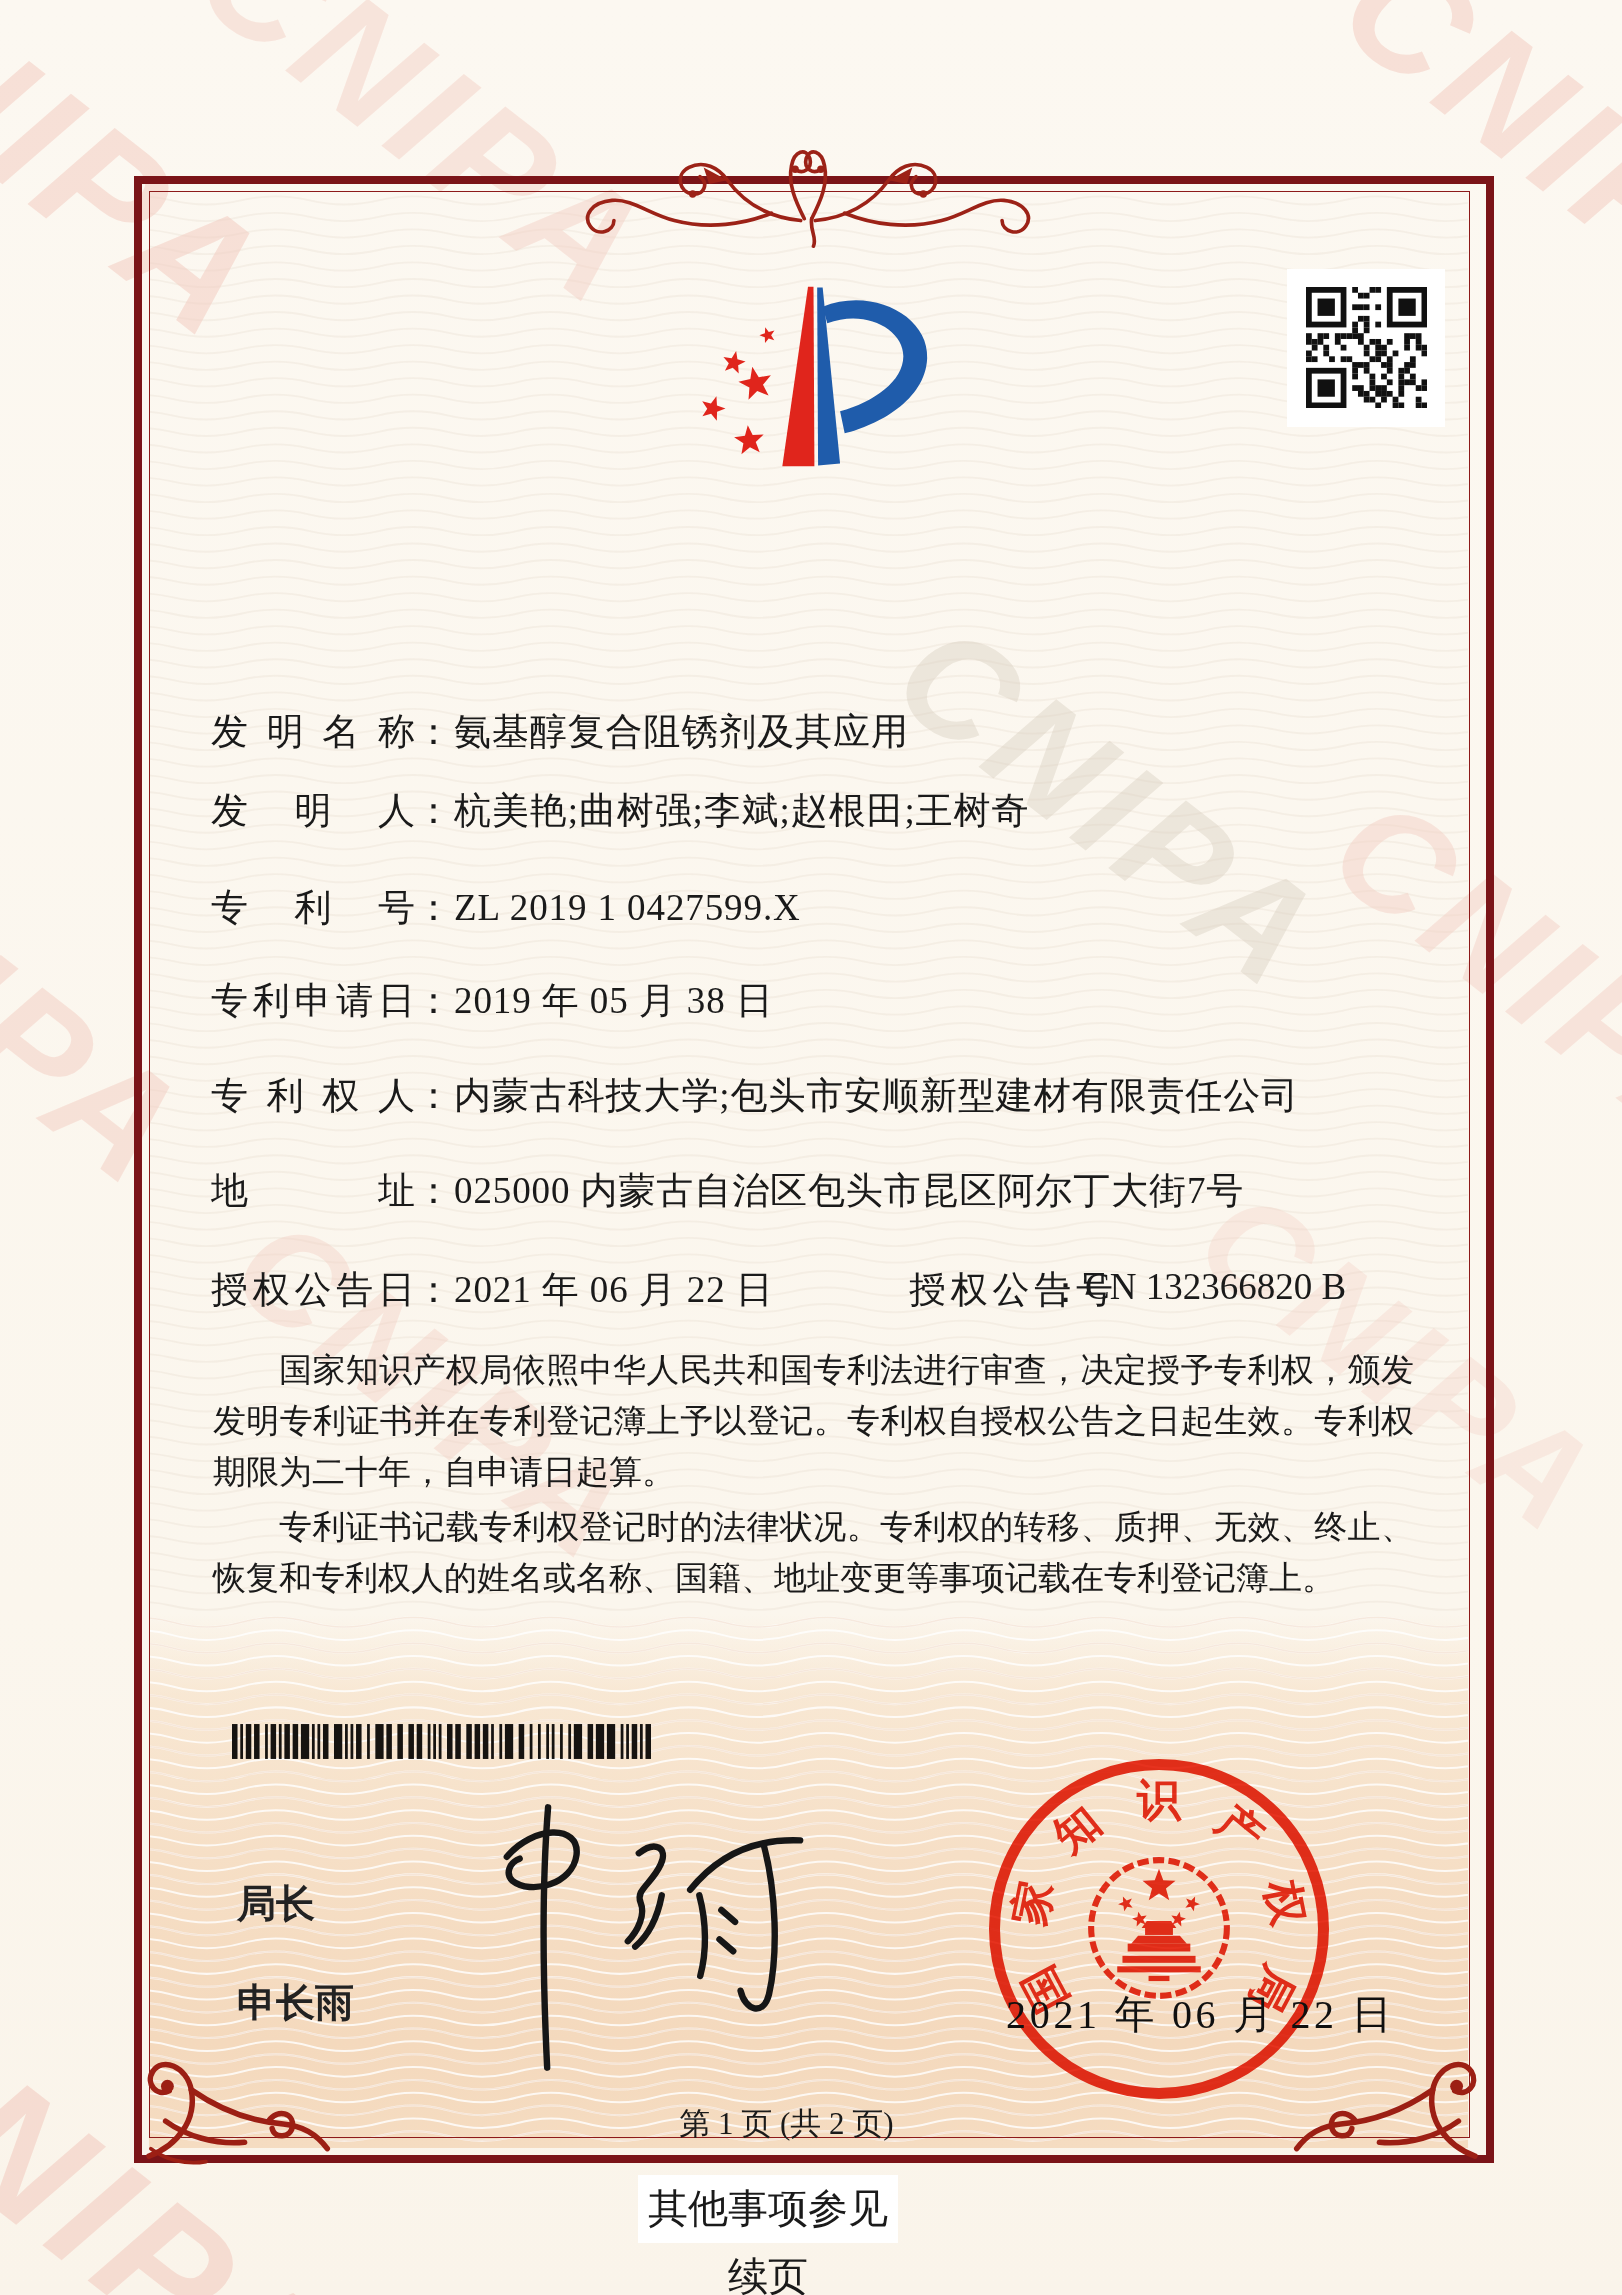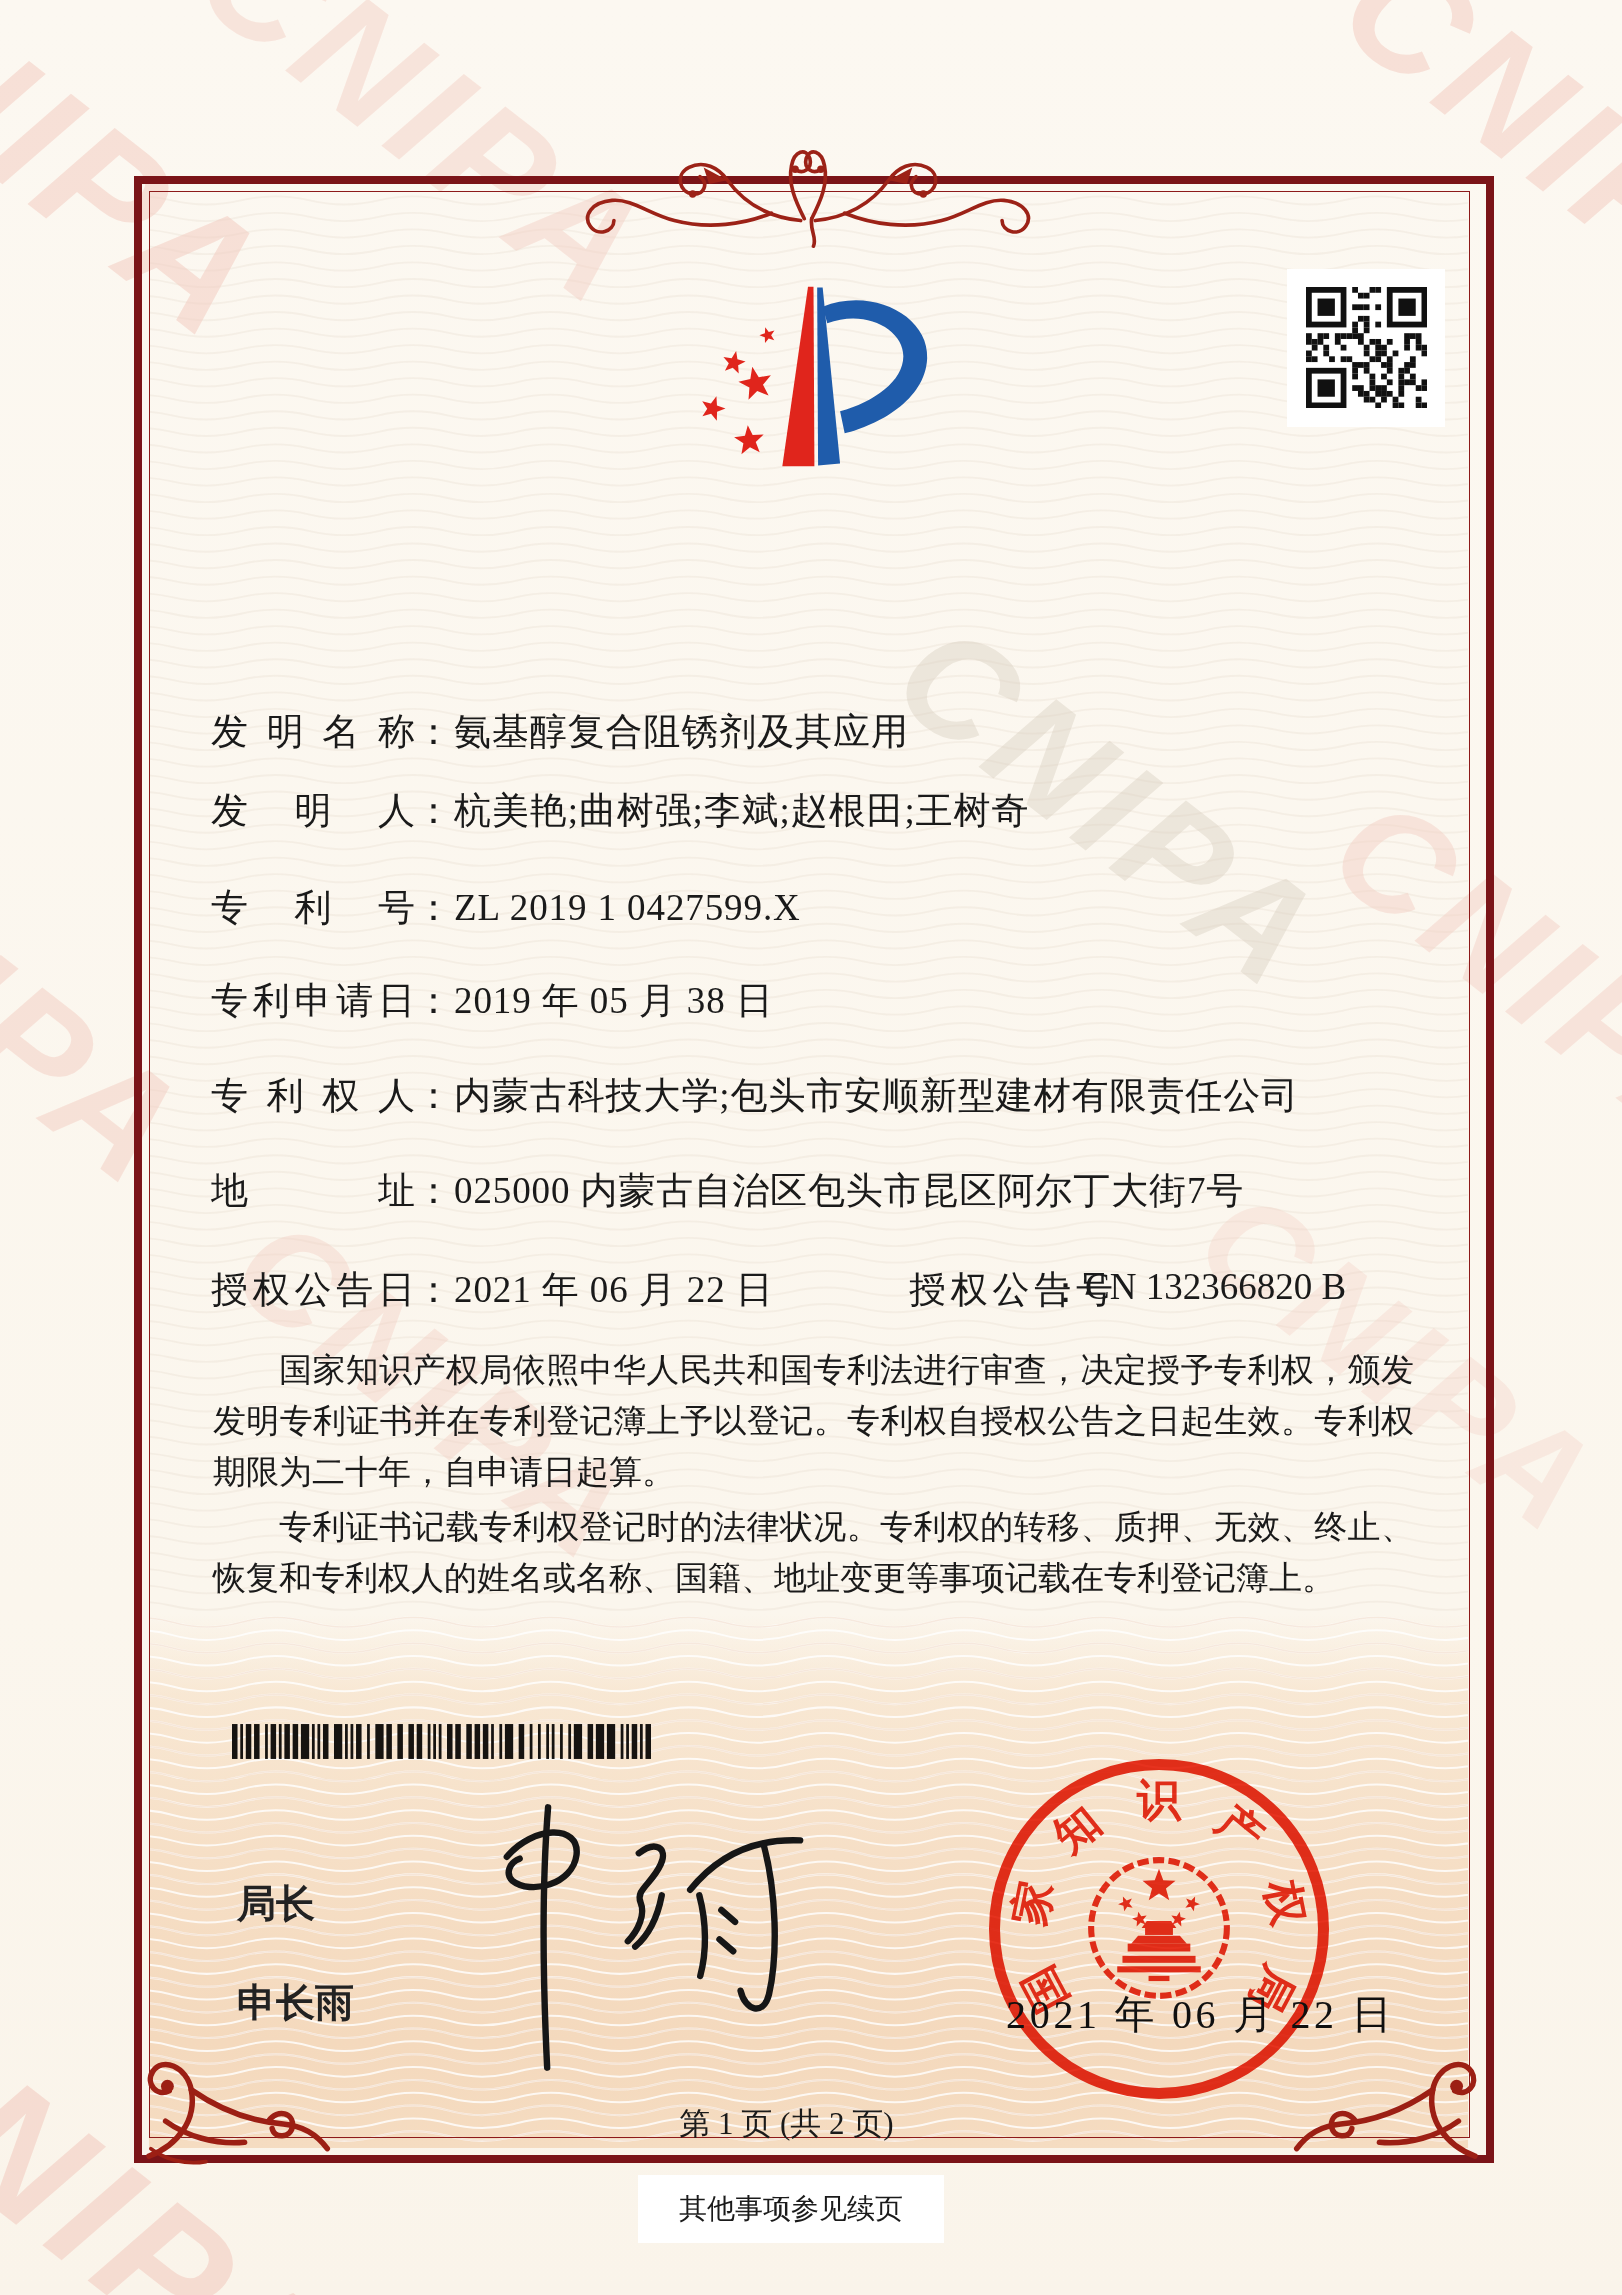--- a/index.html
+++ b/index.html
@@ -35,22 +35,22 @@
   .signer{position:absolute; left:237px; font-size:39px; z-index:6;
       font-family:"Liberation Sans","DejaVu Sans",sans-serif; font-weight:600; color:#222;}
   
   #seal-ring{left:989px; top:1759px; width:340px; height:340px; border-radius:50%;
       border:11px solid #e8331f; z-index:7; mix-blend-mode:multiply; box-sizing:border-box;}
   .seal-char{position:absolute; font-size:44px; font-weight:bold; color:#e8331f;
       z-index:8; mix-blend-mode:multiply; font-family:"Liberation Serif","DejaVu Serif",serif;}
   #seal-date{left:1006px; top:1987px; font-size:40px; letter-spacing:3.7px; color:#101010; z-index:9;}
   
   #page-info{left:649px; top:2103px; width:275px; text-align:center; font-size:31px; z-index:6;}
-  #footer-note{left:638px; top:2175px; width:306px; height:68px; background:#ffffff;
-      text-align:center; font-size:28px; line-height:68px; z-index:6;}
+  #footer-note{left:638px; top:2175px; width:260px; height:68px; background:#ffffff;
+      text-align:center; font-size:40px; line-height:68px; z-index:6;}
   svg{display:block;}
 </style>
 </head>
 <body>
 
 <div id="page">
 
   <svg id="waves-upper" class="abs" style="left:149px;top:193px;z-index:1" width="1319" height="1422" viewBox="0 0 1436 1548">
       <path d="M0 0 c 24.75,-6 49.5,-6 75,0 c 24.75,6 49.5,6 75,0 c 24.75,-6 49.5,-6 75,0 c 24.75,6 49.5,6 75,0 c 24.75,-6 49.5,-6 75,0 c 24.75,6 49.5,6 75,0 c 24.75,-6 49.5,-6 75,0 c 24.75,6 49.5,6 75,0 c 24.75,-6 49.5,-6 75,0 c 24.75,6 49.5,6 75,0 c 24.75,-6 49.5,-6 75,0 c 24.75,6 49.5,6 75,0 c 24.75,-6 49.5,-6 75,0 c 24.75,6 49.5,6 75,0 c 24.75,-6 49.5,-6 75,0 c 24.75,6 49.5,6 75,0 c 24.75,-6 49.5,-6 75,0 c 24.75,6 49.5,6 75,0 c 24.75,-6 49.5,-6 75,0 c 24.75,6 49.5,6 75,0 c 24.75,-6 49.5,-6 75,0 c 24.75,6 49.5,6 75,0" transform="translate(-50,8)" fill="none" stroke="rgba(214,194,172,0.16)" stroke-width="2"></path>
       <path d="M0 0 c 24.75,-6 49.5,-6 75,0 c 24.75,6 49.5,6 75,0 c 24.75,-6 49.5,-6 75,0 c 24.75,6 49.5,6 75,0 c 24.75,-6 49.5,-6 75,0 c 24.75,6 49.5,6 75,0 c 24.75,-6 49.5,-6 75,0 c 24.75,6 49.5,6 75,0 c 24.75,-6 49.5,-6 75,0 c 24.75,6 49.5,6 75,0 c 24.75,-6 49.5,-6 75,0 c 24.75,6 49.5,6 75,0 c 24.75,-6 49.5,-6 75,0 c 24.75,6 49.5,6 75,0 c 24.75,-6 49.5,-6 75,0 c 24.75,6 49.5,6 75,0 c 24.75,-6 49.5,-6 75,0 c 24.75,6 49.5,6 75,0 c 24.75,-6 49.5,-6 75,0 c 24.75,6 49.5,6 75,0 c 24.75,-6 49.5,-6 75,0 c 24.75,6 49.5,6 75,0" transform="translate(-50,26)" fill="none" stroke="rgba(214,194,172,0.16)" stroke-width="2"></path>

